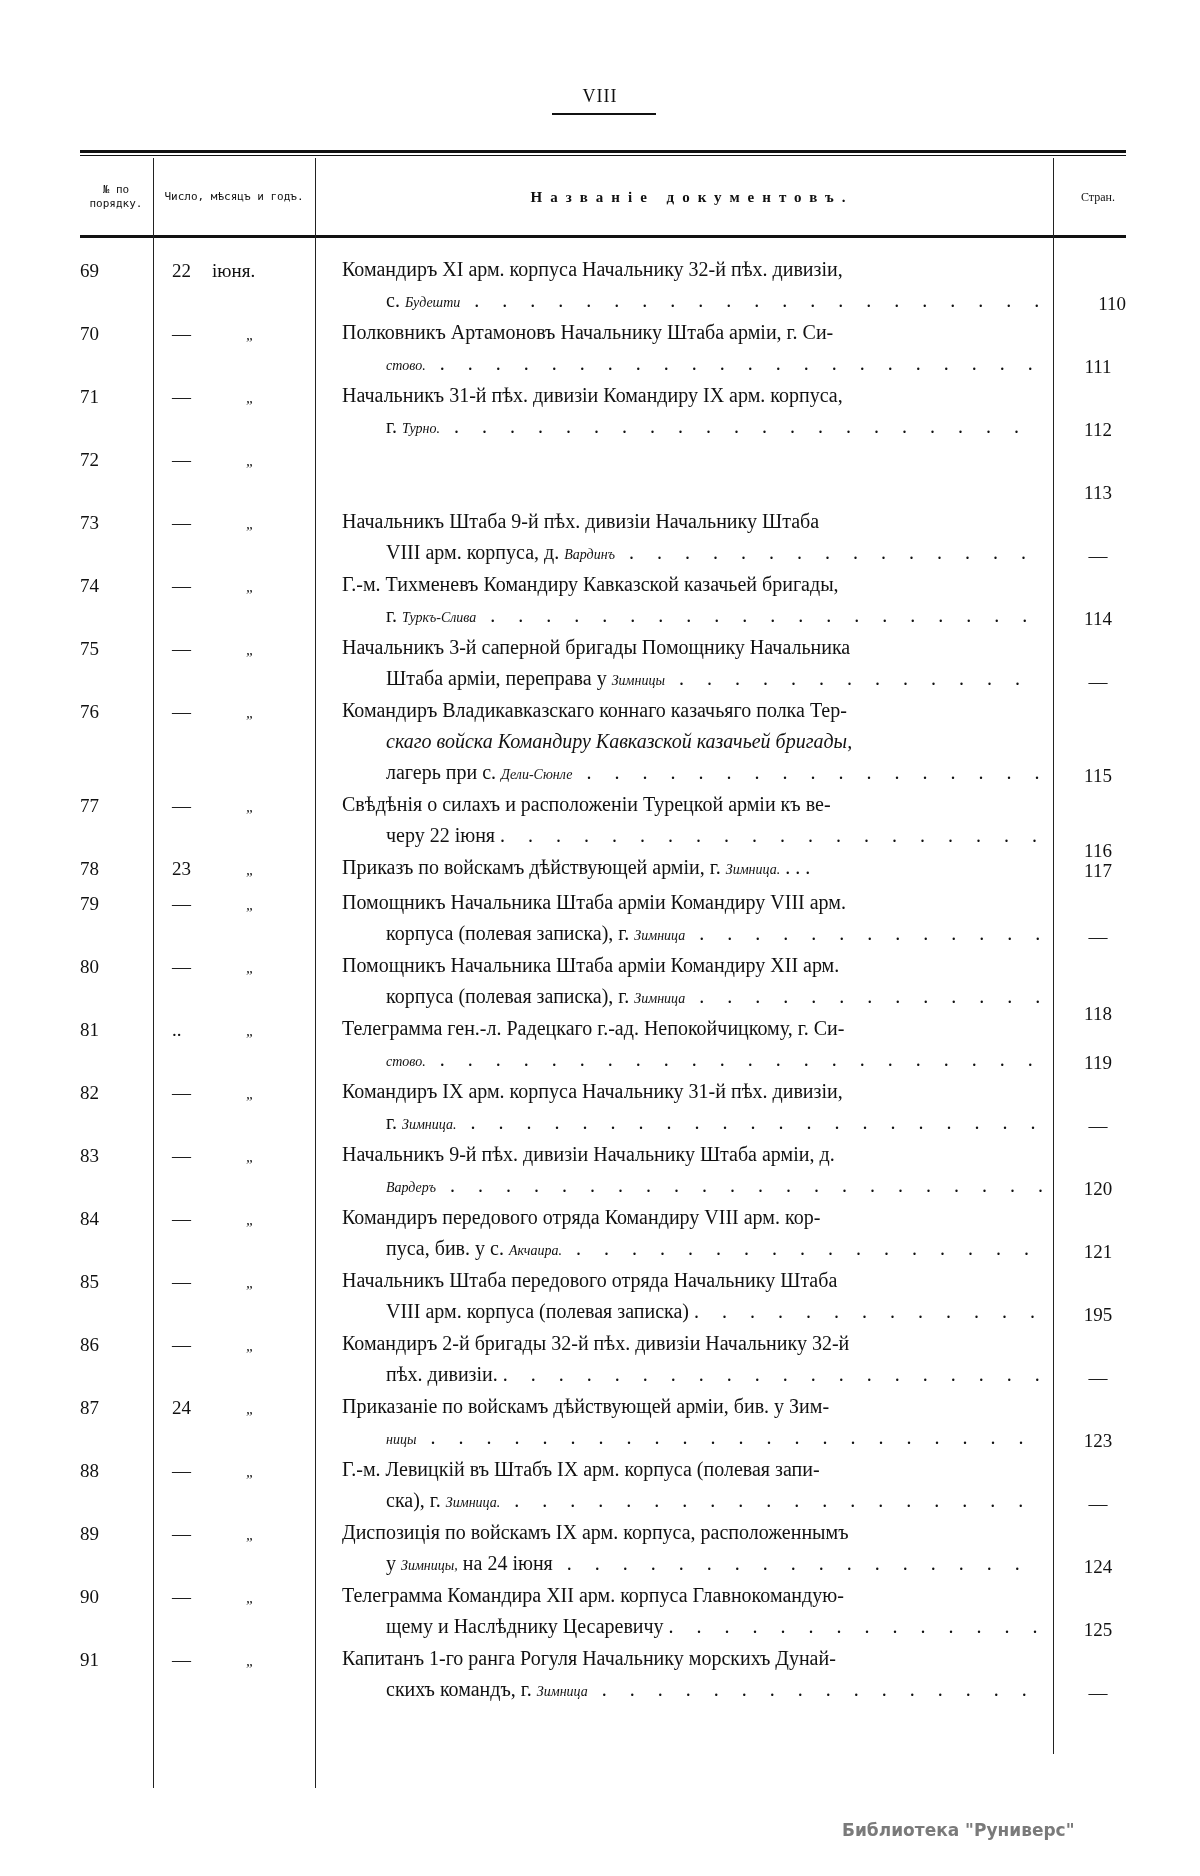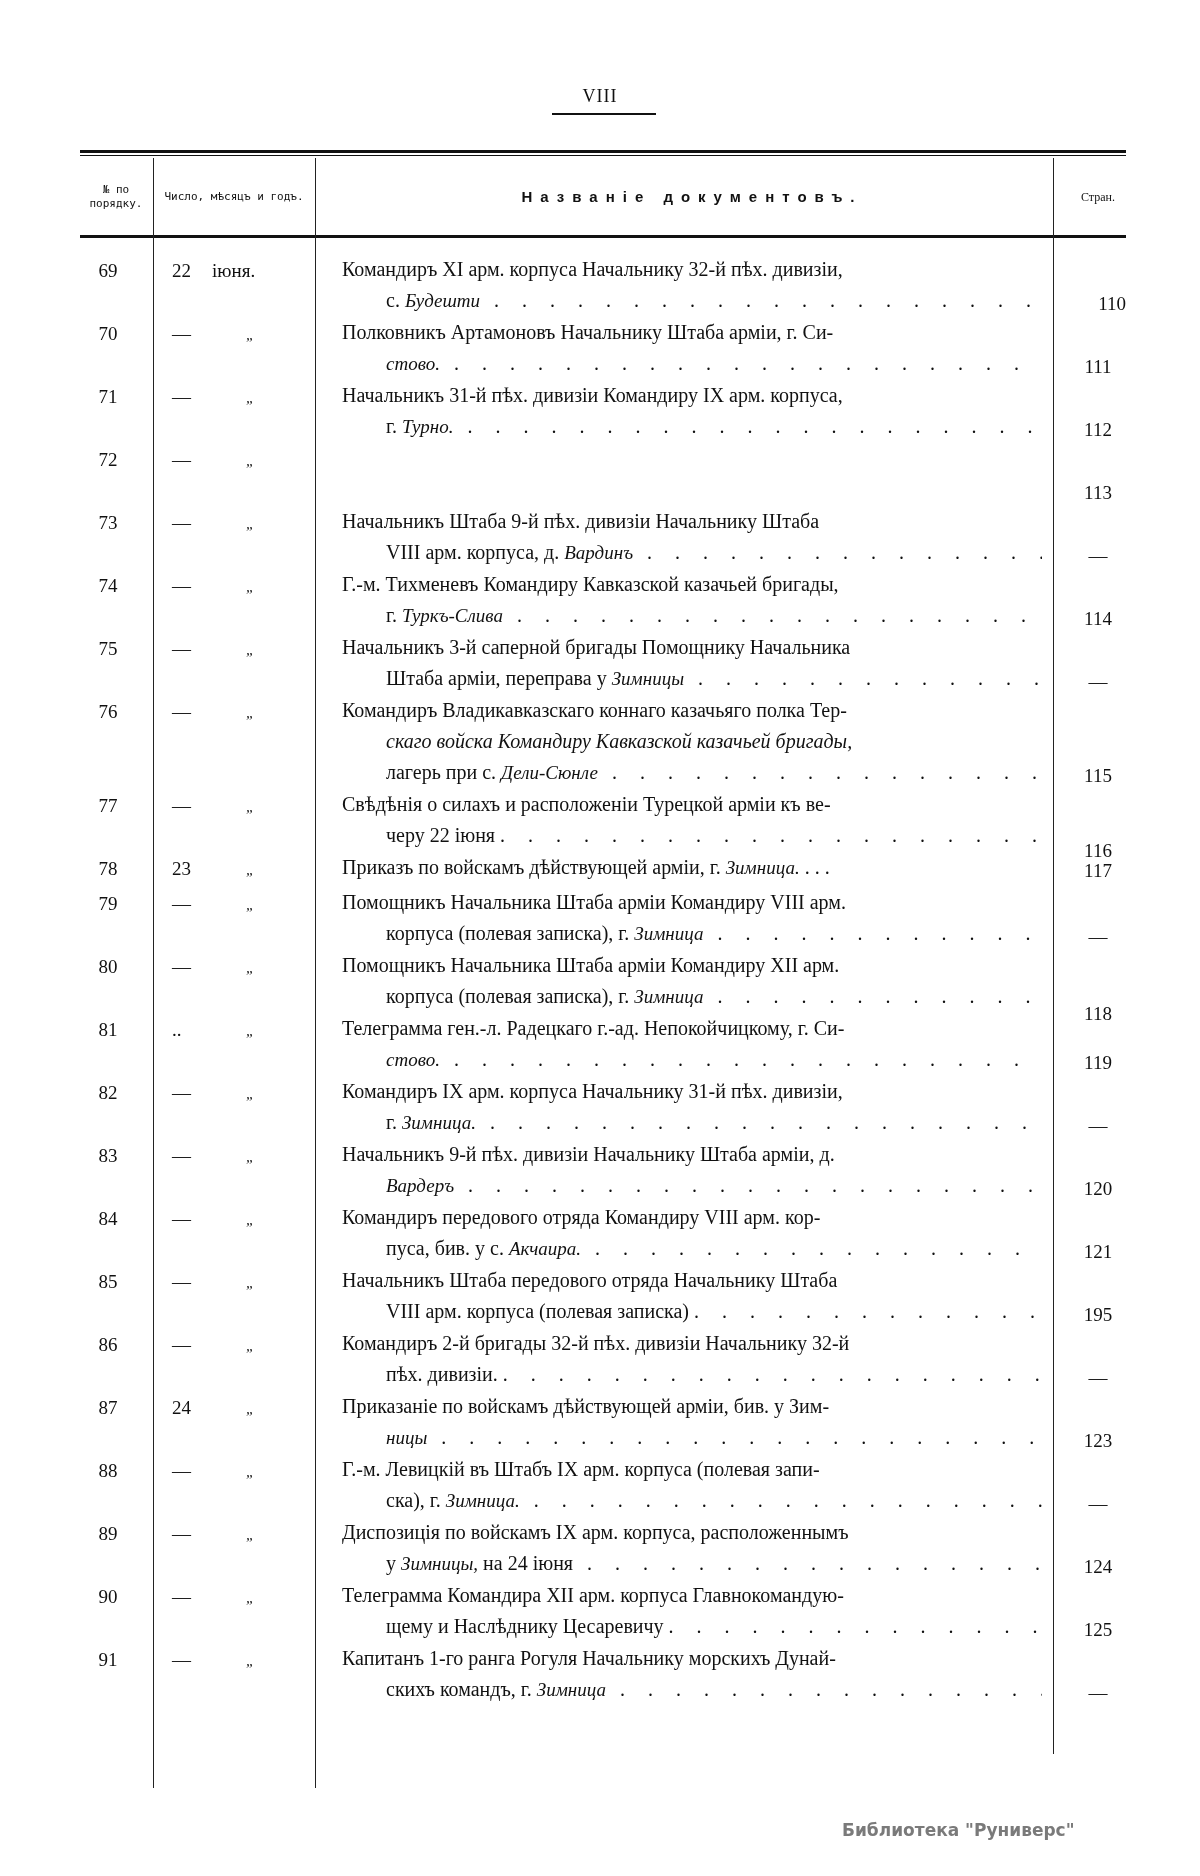--- a/index.html
+++ b/index.html
@@ -19,47 +19,47 @@
   }
   .rule-top { position: absolute; left: 0; top: 0; width: 1046px; height: 3px; background: #111; }
   .rule-top2 { position: absolute; left: 0; top: 5px; width: 1046px; height: 1px; background: #111; }
   .rule-head { position: absolute; left: 0; top: 85px; width: 1046px; height: 3px; background: #111; }
   .vline { position: absolute; width: 1px; background: #222; }
   .head-cell {
     position: absolute; top: 10px; height: 74px; display: flex; align-items: center; justify-content: center;
     text-align: center; font-family: "DejaVu Sans Mono", monospace; font-size: 11px; line-height: 14px;
   }
   .head-title {
-    font-family: Liberation Sans, sans-serif; font-size: 15px; letter-spacing: 8px; font-weight: bold;
+    font-family: Liberation Serif, serif; font-size: 15px; letter-spacing: 8px; font-weight: bold;
   }
   .rows { position: absolute; left: 0; top: 110px; width: 1046px; }
   .row { position: relative; width: 1046px; }
   .num {
-    position: absolute; left: 0; width: 56px; text-align: center;
+    position: absolute; left: 0; width: 56px; text-align: left;
     font-family: "Liberation Serif", serif; font-size: 19px; top: 0;
   }
   .date {
     position: absolute; left: 92px; width: 130px; font-size: 19px; top: 0;
     font-family: "Liberation Serif", serif;
   }
   .date .day { display: inline-block; width: 40px; }
   .date .ditto { display: inline-block; margin-left: 34px; font-style: italic; font-size: 15px; }
   .date .month { font-family: "Liberation Serif", serif; }
   .title {
     position: absolute; left: 262px; width: 700px;
     font-family: "Liberation Serif", serif; font-size: 20px; line-height: 31px;
     text-align: justify;
   }
   .title .line1 { display: block; }
   .title .cont { display: block; padding-left: 44px; position: relative; overflow: hidden; white-space: nowrap; }
   .title .cont::after {
     content: " . . . . . . . . . . . . . . . . . . . . . . . . . . . . . . . . . . . . . . . . . . . . . . . . . . . . . .";
     letter-spacing: 9px;
   }
-  .place { font-style: italic; font-size: 19px; }
+  .place { font-style: italic; font-size: 14px; }
   .pg {
     position: absolute; left: 990px; width: 56px; text-align: center;
     font-family: "Liberation Serif", serif; font-size: 19px;
   }
   .watermark {
     position: absolute; left: 842px; top: 1820px;
     font-family: "DejaVu Sans", sans-serif; font-weight: bold; font-size: 17px; color: #7a7a7a;
   }
 </style>
 </head>

